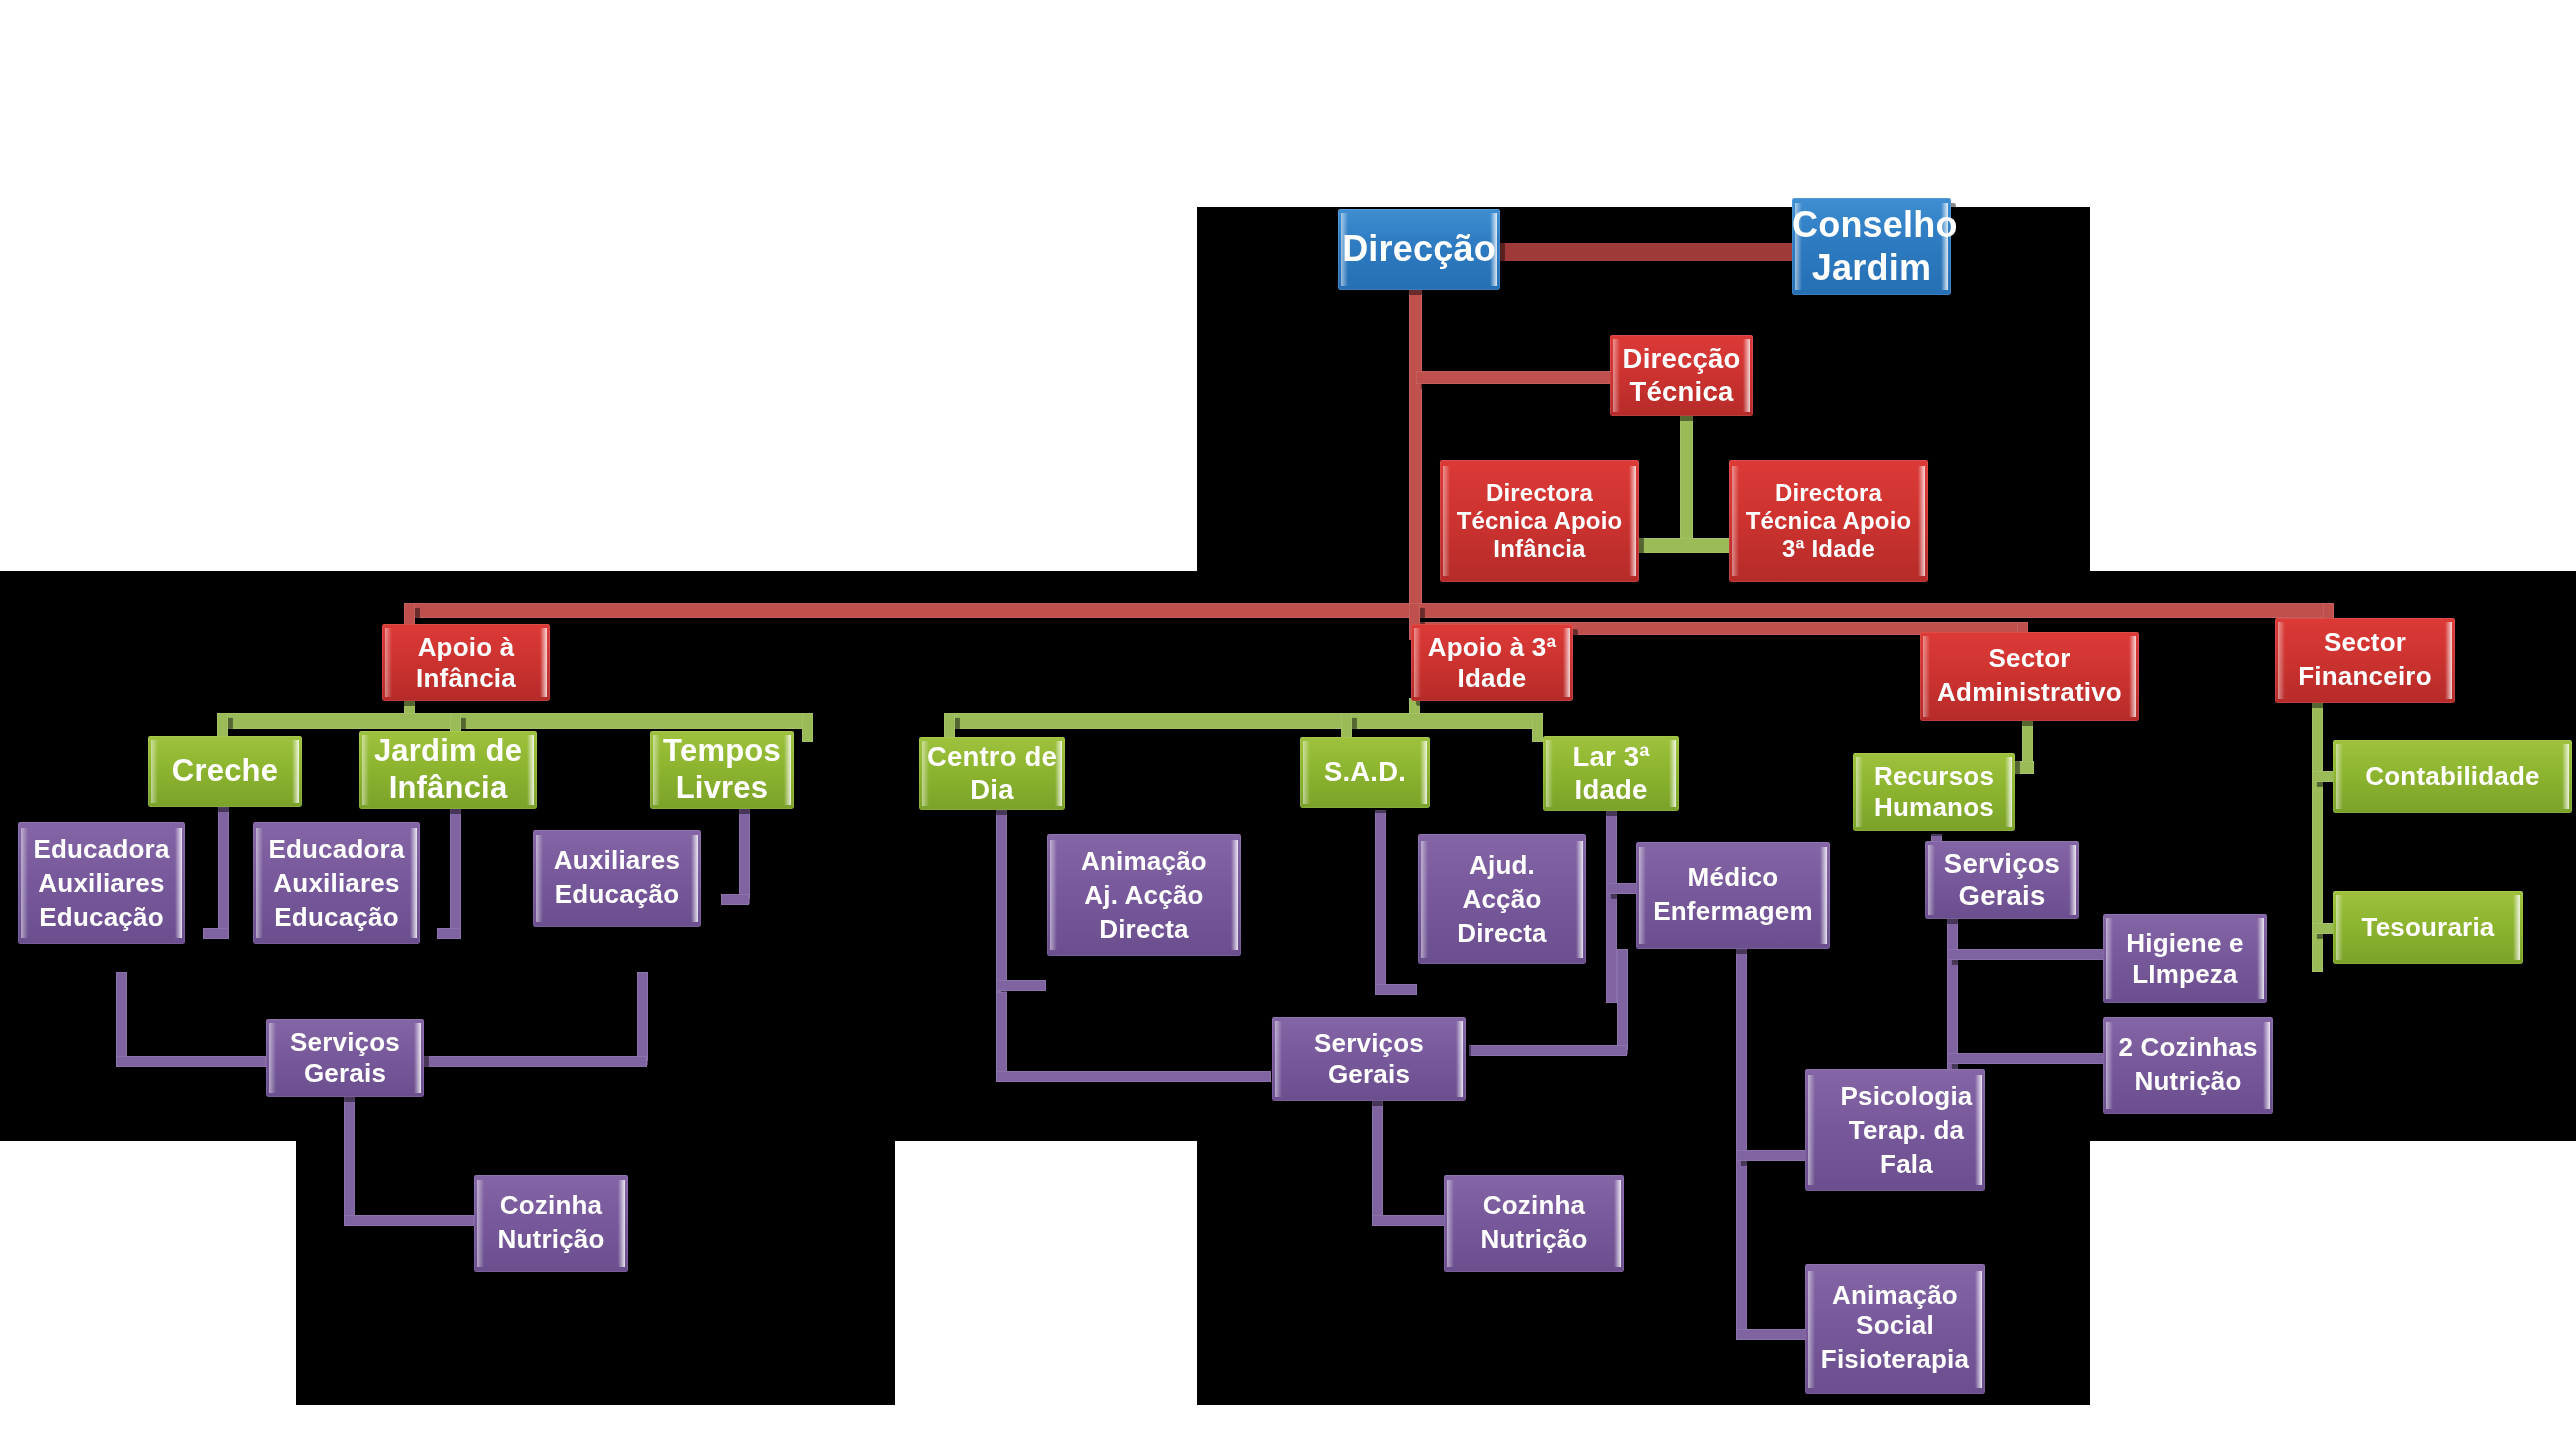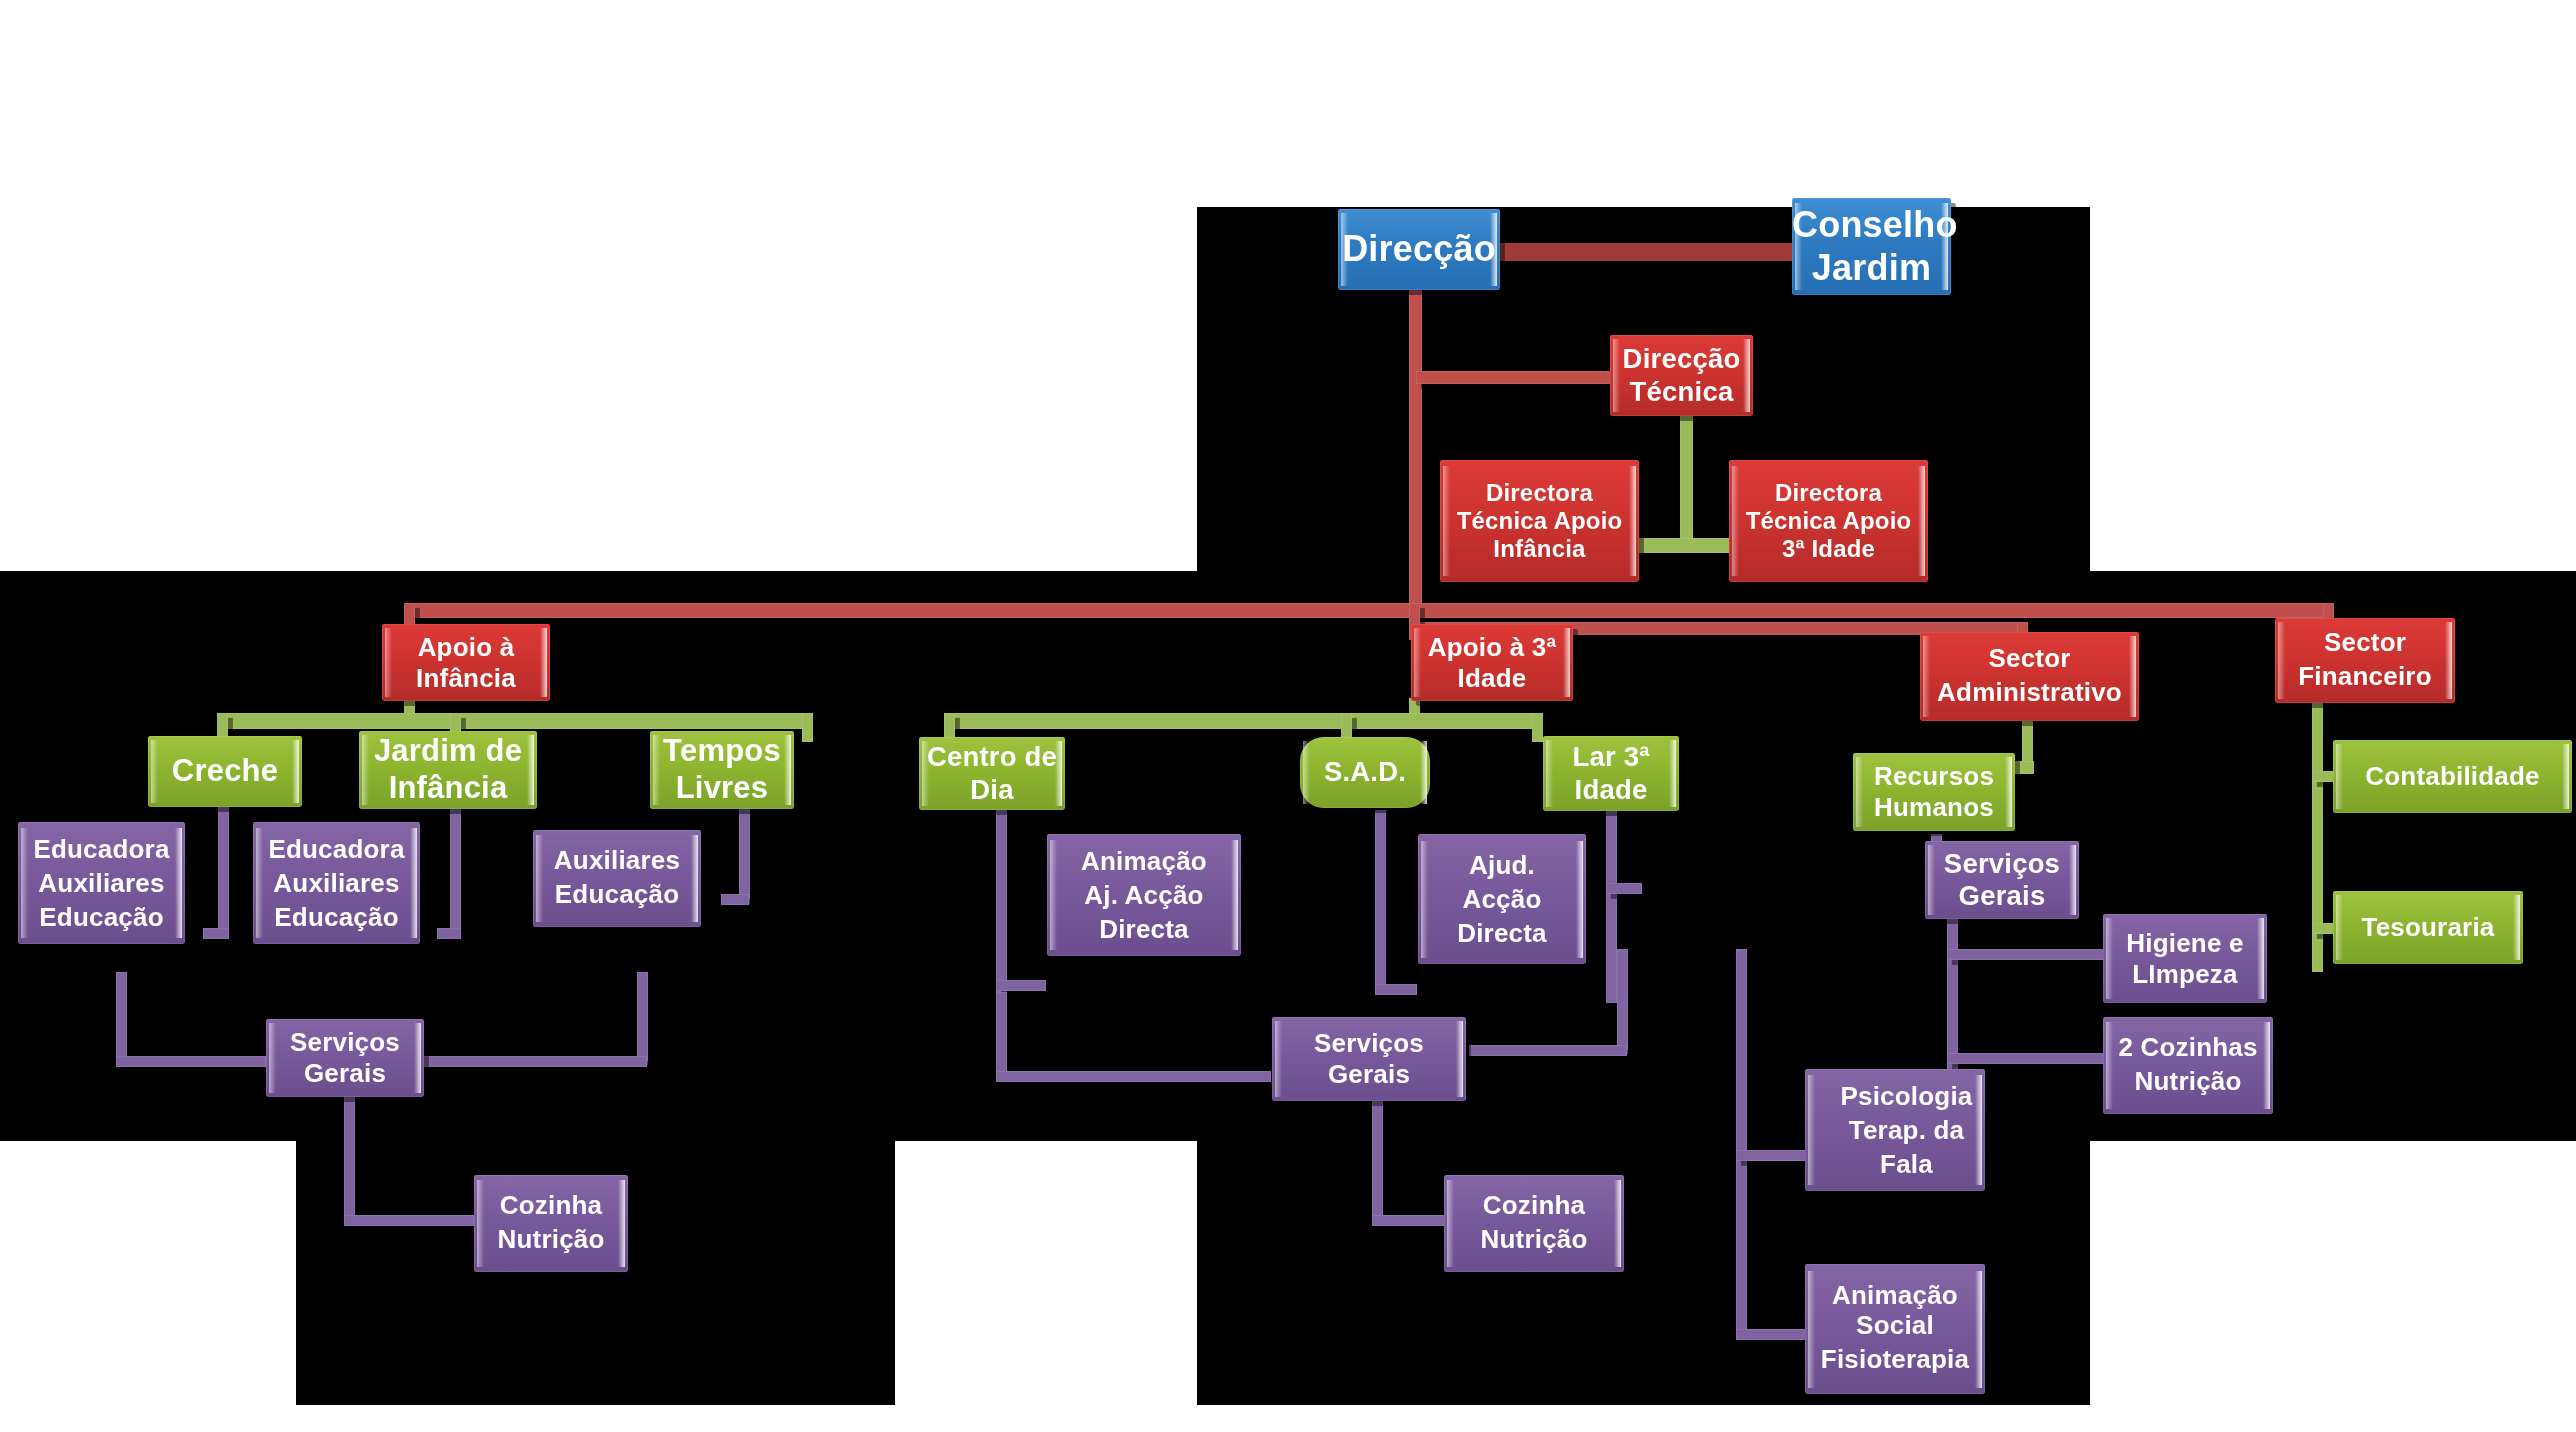--- a/index.html
+++ b/index.html
@@ -240,21 +240,21 @@
   <div class="node green fs-38" style="left:650px;top:731px;width:144px;height:78px;">
     <span class="t">Tempos</span>
     <span class="t">Livres</span>
   </div>
 
   <div class="node green fs-34" style="left:919px;top:737px;width:146px;height:73px;">
     <span class="t">Centro de</span>
     <span class="t">Dia</span>
   </div>
 
-  <div class="node green fs-34" style="left:1300px;top:737px;width:130px;height:71px;border-radius:24px;">
+  <div class="node green fs-34" style="left:1300px;top:737px;width:130px;height:71px;">
     <span class="t">S.A.D.</span>
   </div>
 
   <div class="node green fs-34" style="left:1543px;top:736px;width:136px;height:75px;">
     <span class="t">Lar 3ª</span>
     <span class="t">Idade</span>
   </div>
 
   <div class="node green fs-32" style="left:1853px;top:753px;width:162px;height:78px;">
     <span class="t">Recursos</span>
@@ -301,20 +301,24 @@
     <span class="t sp">Aj. Acção</span>
     <span class="t">Directa</span>
   </div>
 
   <div class="node purple fs-32" style="left:1418px;top:834px;width:168px;height:130px;">
     <span class="t">Ajud.</span>
     <span class="t sp">Acção</span>
     <span class="t">Directa</span>
   </div>
 
+  <div class="node purple fs-32" style="left:1636px;top:842px;width:194px;height:107px;">
+    <span class="t">Médico</span>
+    <span class="t sp">Enfermagem</span>
+  </div>
 
   <div class="node purple fs-32" style="left:1272px;top:1017px;width:194px;height:84px;">
     <span class="t">Serviços</span>
     <span class="t">Gerais</span>
   </div>
 
   <div class="node purple fs-32" style="left:1444px;top:1175px;width:180px;height:97px;">
     <span class="t">Cozinha</span>
     <span class="t sp">Nutrição</span>
   </div>

